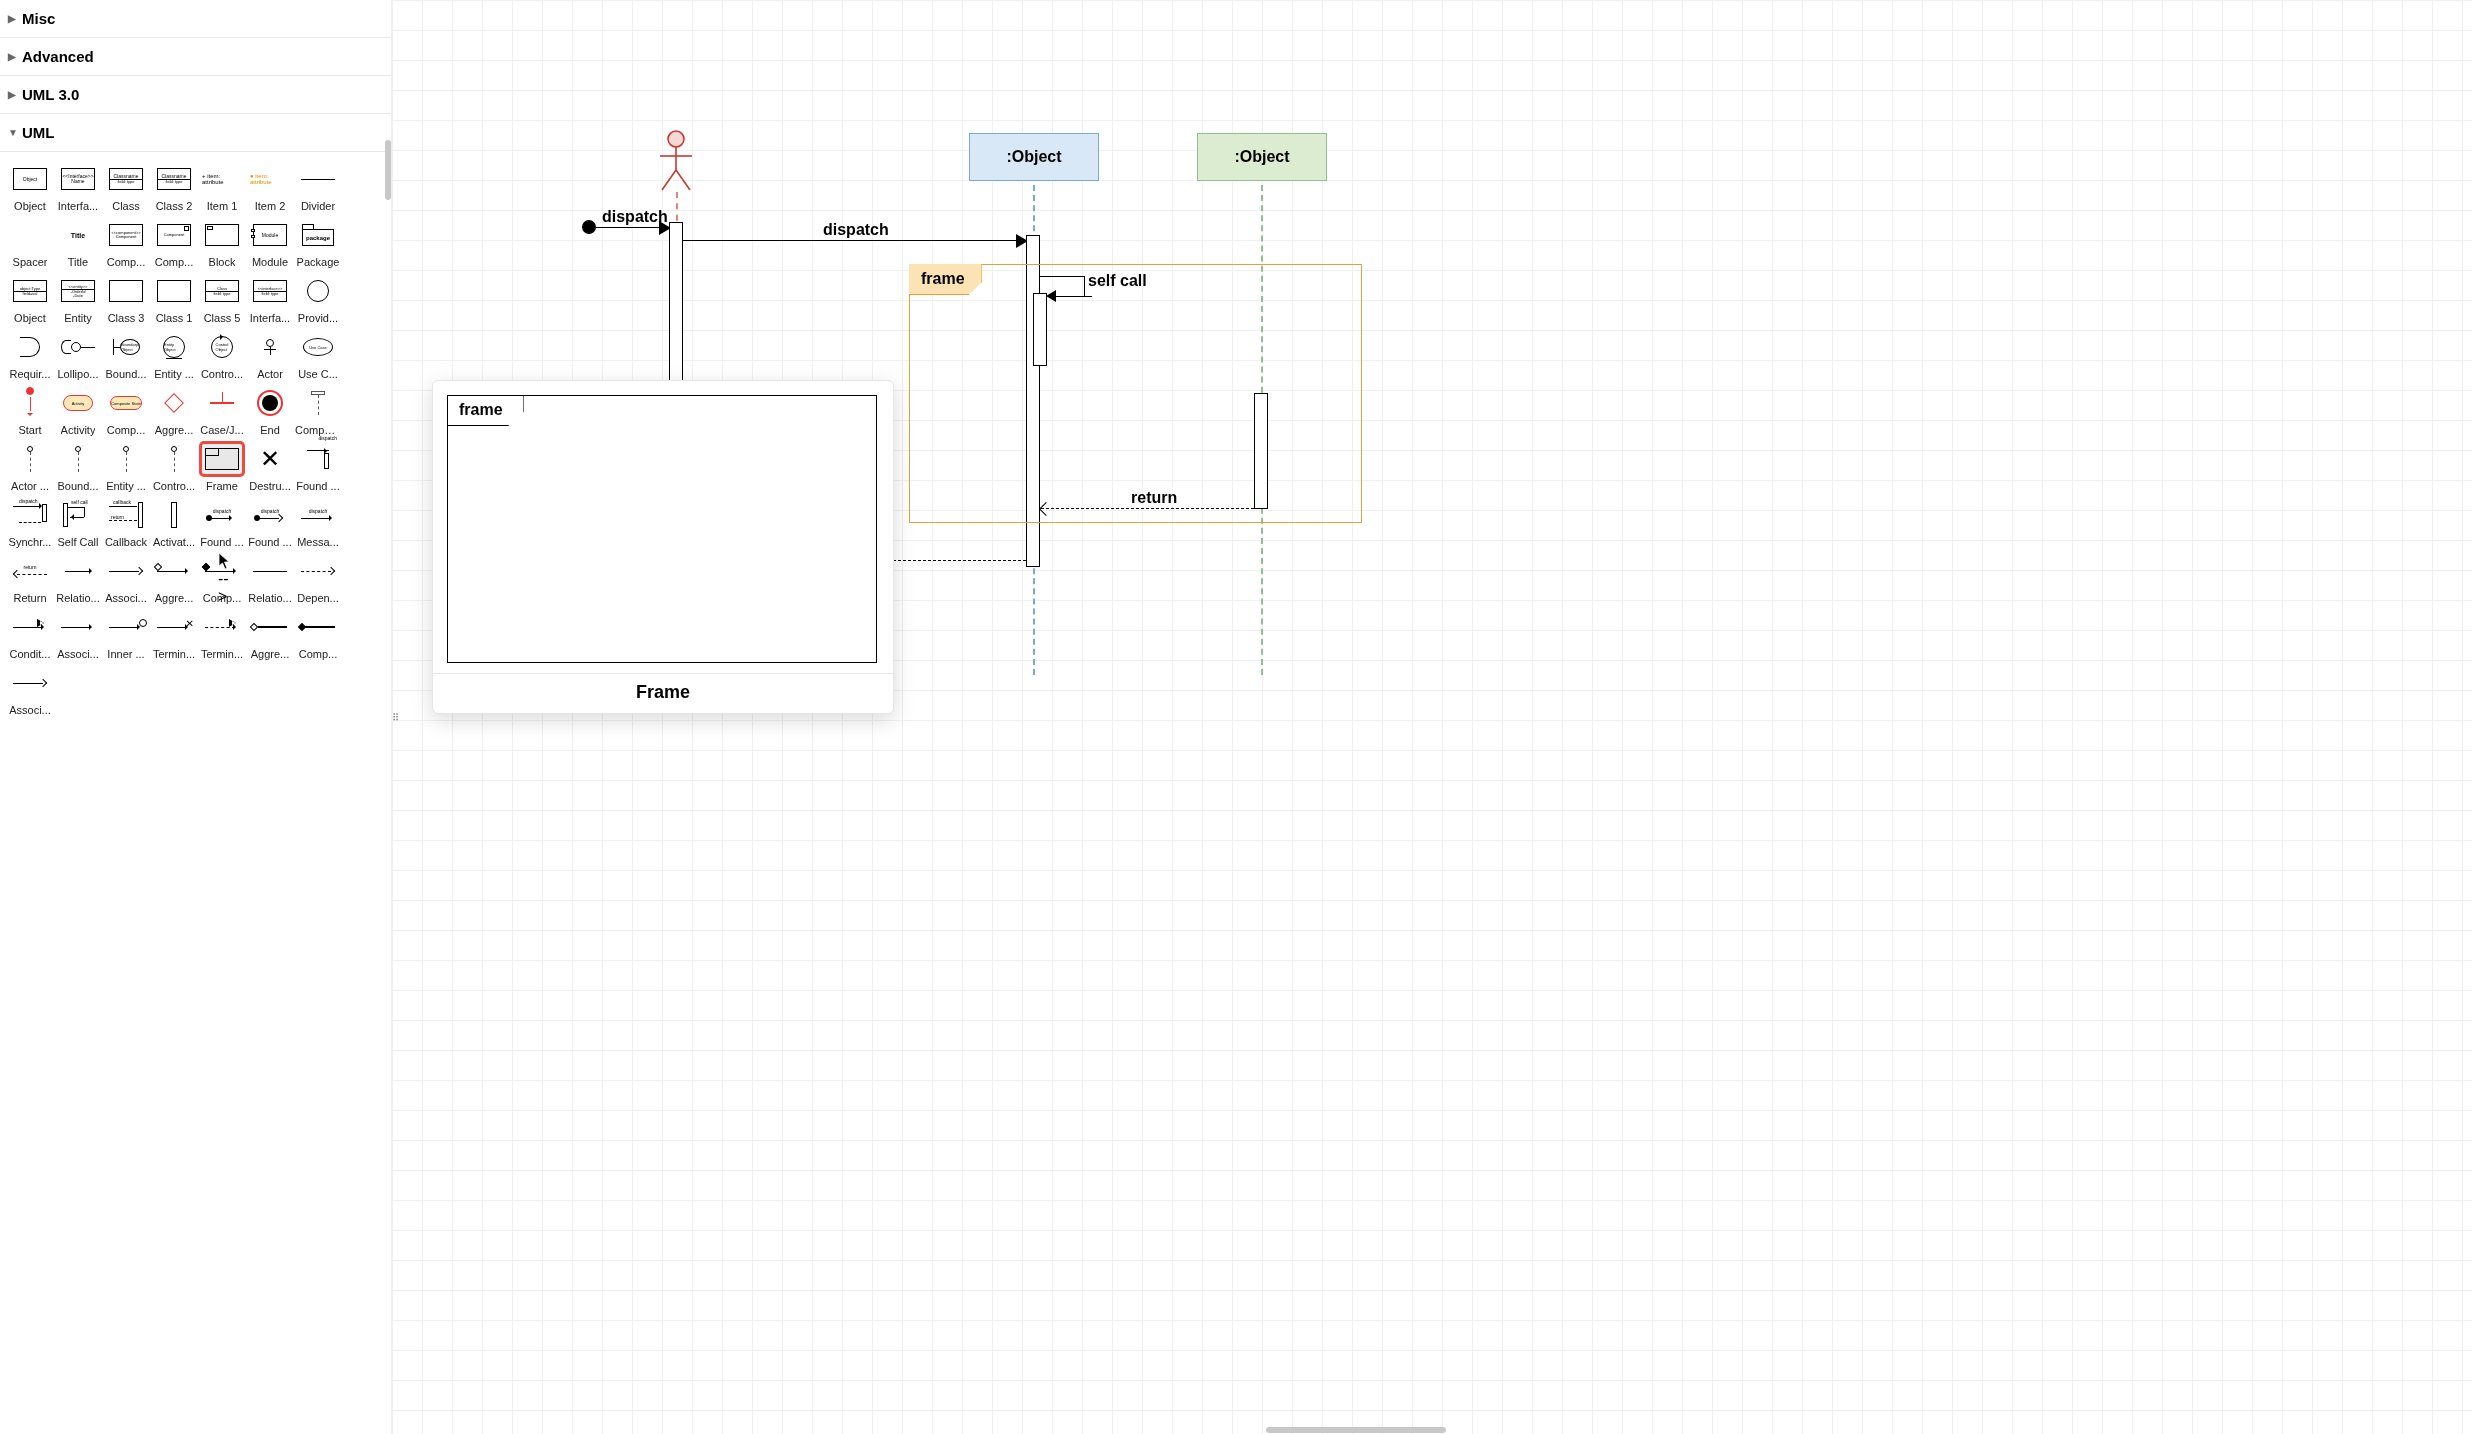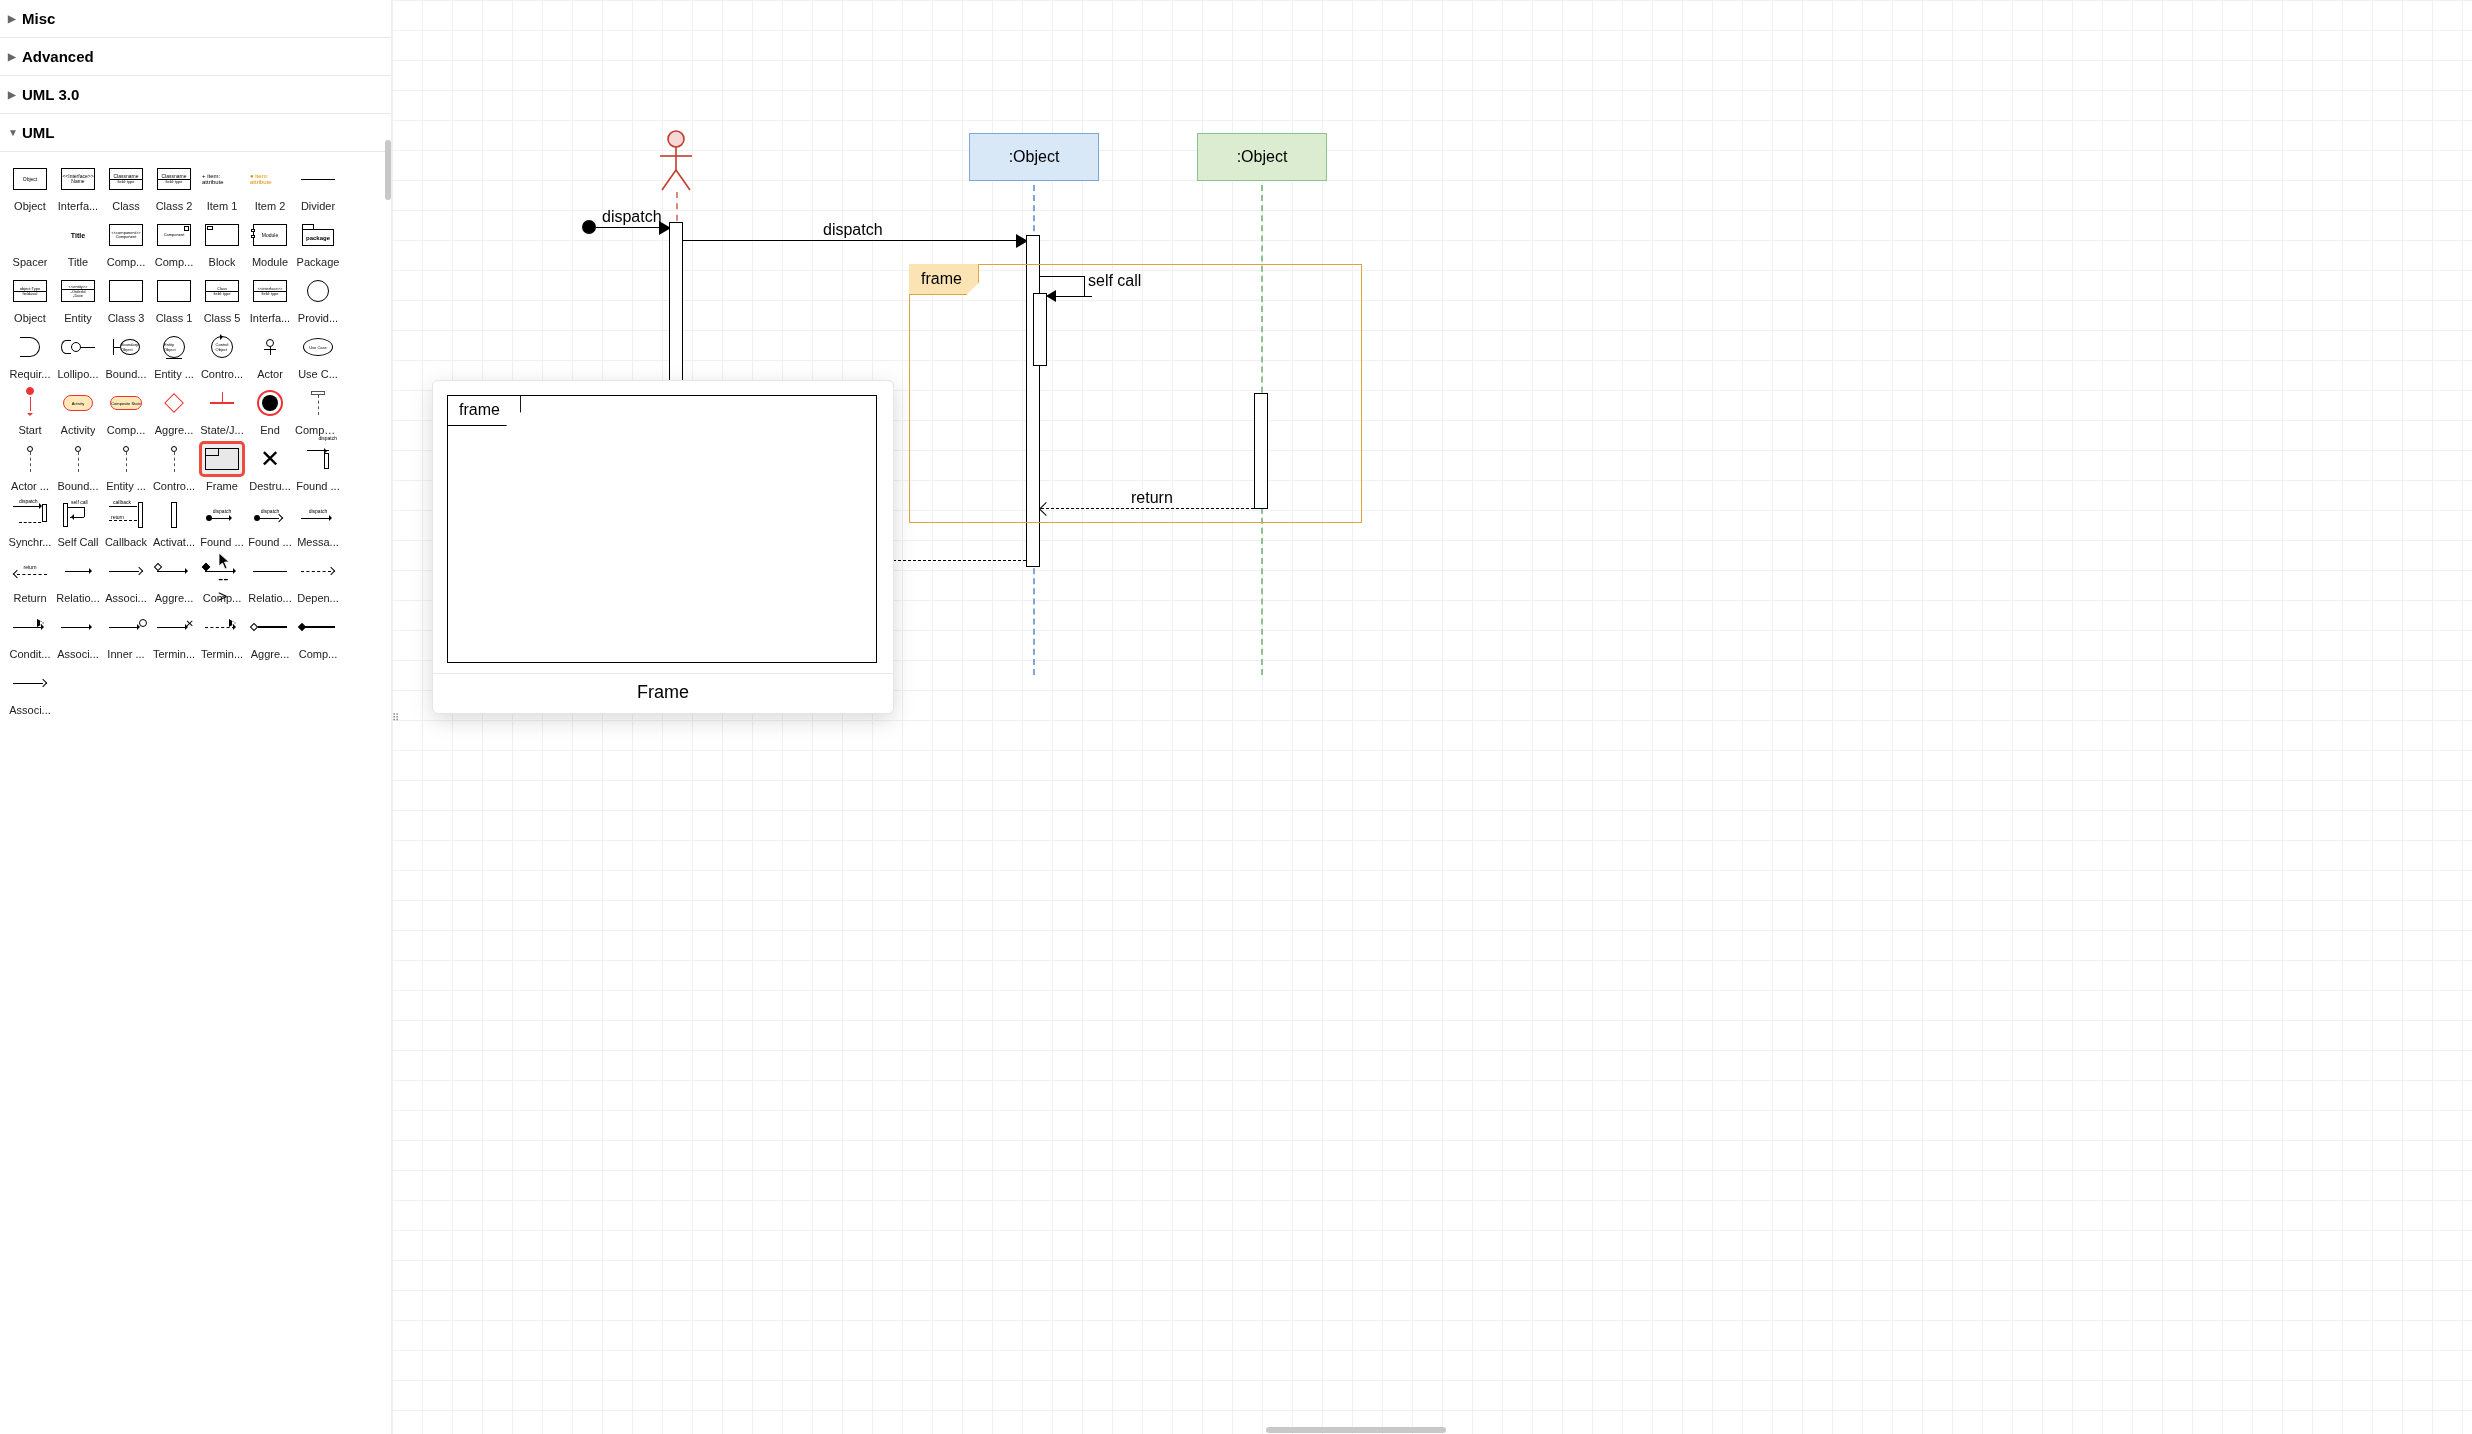--- a/index.html
+++ b/index.html
@@ -64,21 +64,21 @@
   .grid-bg { position:absolute; inset:0;
     background-image:
       linear-gradient(#f0f0f0 1px, transparent 1px),
       linear-gradient(90deg, #f0f0f0 1px, transparent 1px),
       linear-gradient(#e6e6e6 1px, transparent 1px),
       linear-gradient(90deg, #e6e6e6 1px, transparent 1px);
     background-size: 30px 30px, 30px 30px, 150px 150px, 150px 150px;
   }
   .resize-gutter{ position:absolute; left:0; top:50%; transform:translateY(-50%); font-size:10px; color:#888; letter-spacing:-2px;}
   .canvas-scrollbar-h{ position:absolute; bottom:1px; left:42%; width:180px; height:6px; background:#c8c8c8; border-radius:3px;}
-  .canvas { position:absolute; inset:0; }
+  .canvas { position:absolute; inset:0;font-weight:bold; }
 
   
   .actor-fig{ position:absolute; color:#c63a2f; }
   .actor-fig svg{ display:block; }
   .lifeline{ position:absolute; width:0; border-left:2px dashed; }
   .lifeline.red{ border-color:#d9887f; }
   .lifeline.blue{ border-color:#7da7d9; }
   .lifeline.green{ border-color:#8fc08f; }
   .obj-box{ position:absolute; padding:14px 20px; font-size:16px; border:1px solid; text-align:center;}
   .obj-box.blue{ background:#d9e8f7; border-color:#7da7d9;}
@@ -361,21 +361,21 @@
             <div class="shape-cell">
               <div class="shape-thumb">
                 <div class="mini-cond"></div>
               </div>
               <div class="shape-label">Aggre...</div>
             </div>
             <div class="shape-cell">
               <div class="shape-thumb">
                 <div class="mini-fork"></div>
               </div>
-              <div class="shape-label">State/J...</div>
+              <div class="shape-label">Case/J...</div>
             </div>
             <div class="shape-cell">
               <div class="shape-thumb">
                 <div class="mini-end">
                   <span class="inner"></span>
                 </div>
               </div>
               <div class="shape-label">End</div>
             </div>
             <div class="shape-cell">

